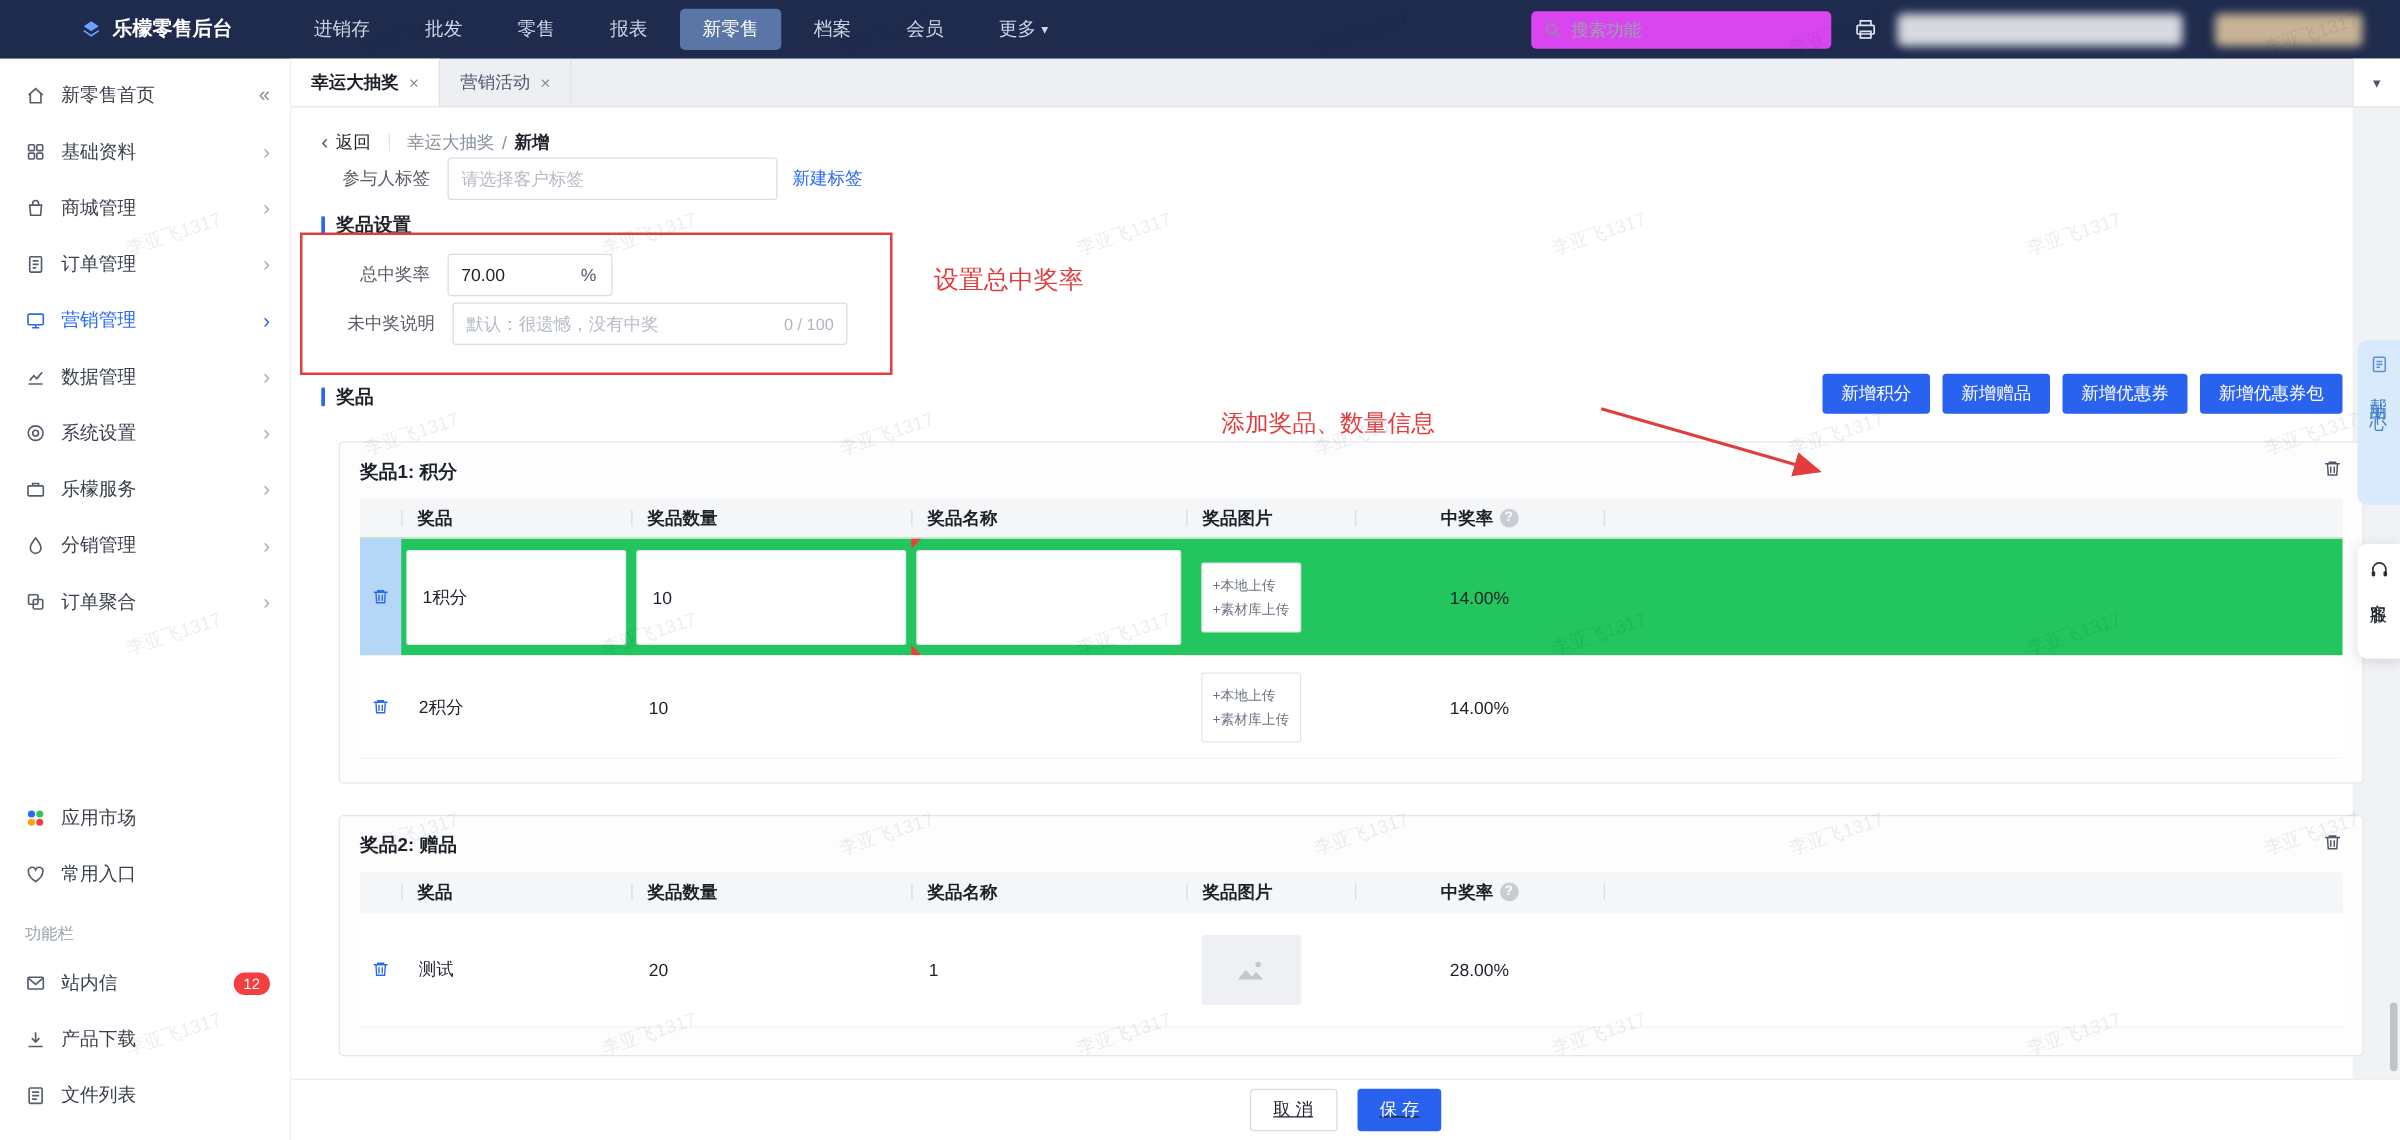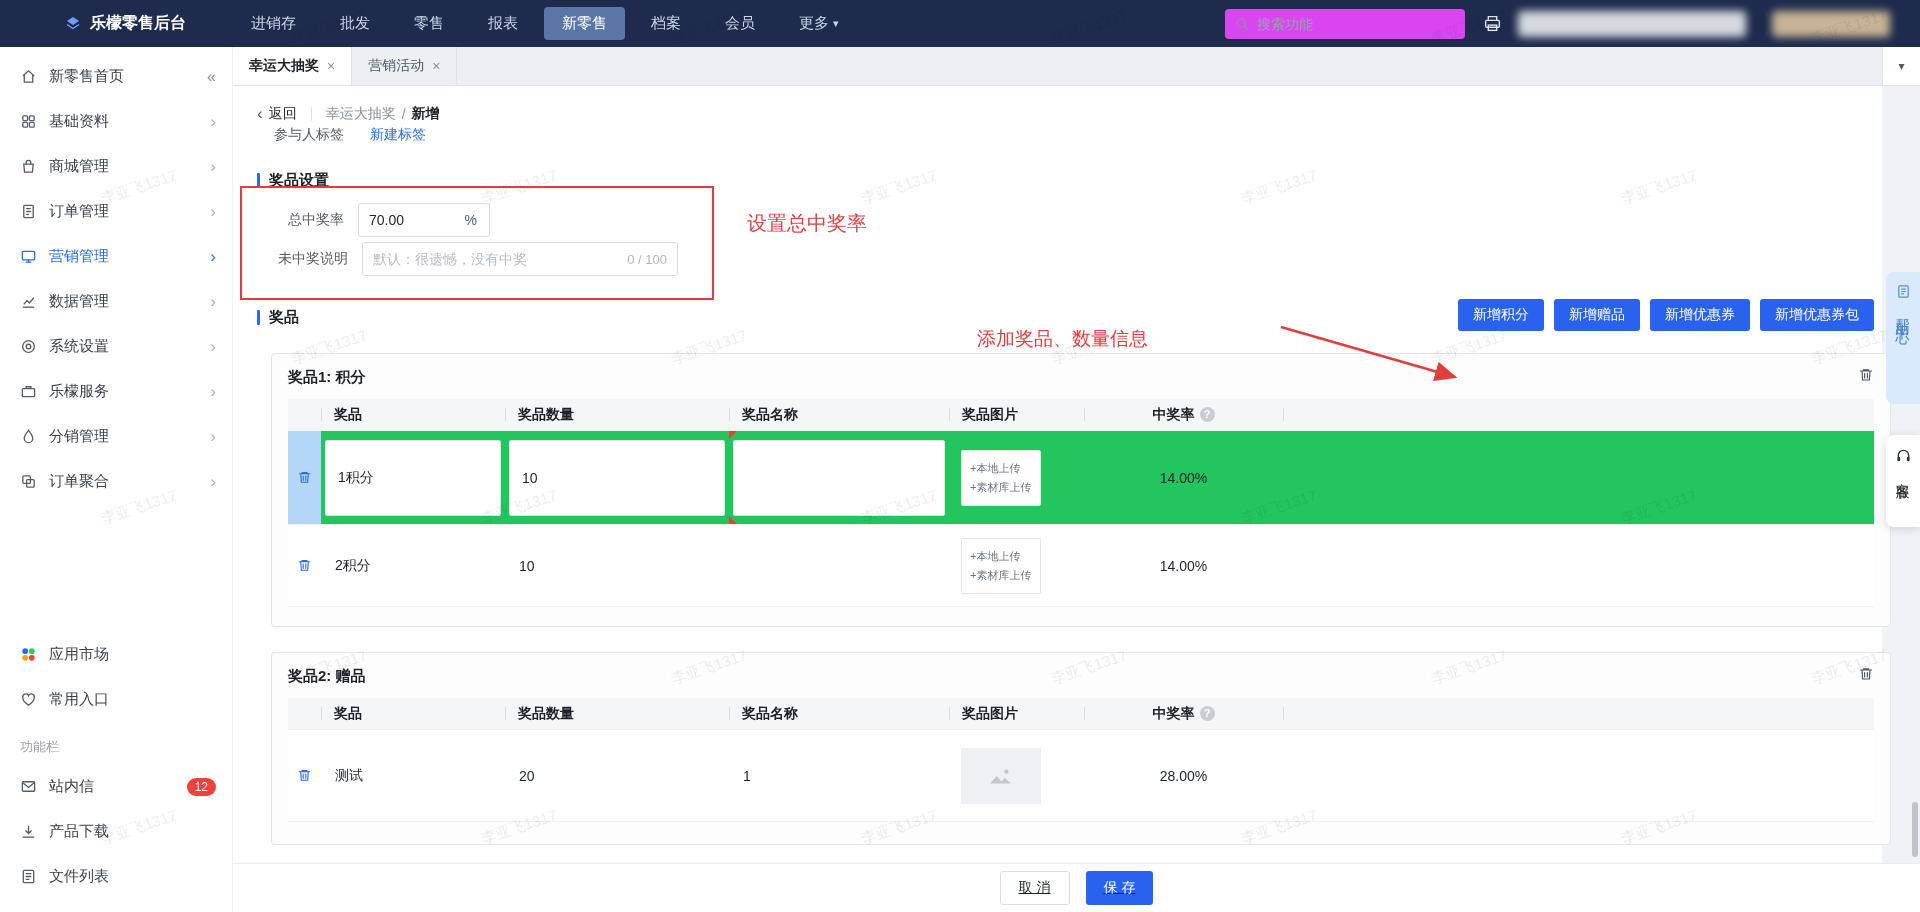--- a/index.html
+++ b/index.html
@@ -341,20 +341,23 @@
       <span>返回</span>
     </span>
     <span class="vdiv"></span>
     <span class="crumb-parent">幸运大抽奖</span>
     <span class="crumb-sep">/</span>
     <span class="crumb-cur">新增</span>
   </div>
 
   <div class="frow" style="left:0; top:40px;">
     <span class="flabel">参与人标签</span>
+    <div class="inputwrap" style="width:264px;">
+      <input placeholder="请选择客户标签" style="">
+    </div>
     <a class="link">新建标签</a>
   </div>
 
   <div class="sechead" style="top:85px;">
     <span class="bluebar"></span>
     <span>奖品设置</span>
   </div>
 
   <div class="frow" style="left:0; top:117px;">
     <span class="flabel">总中奖率</span>

